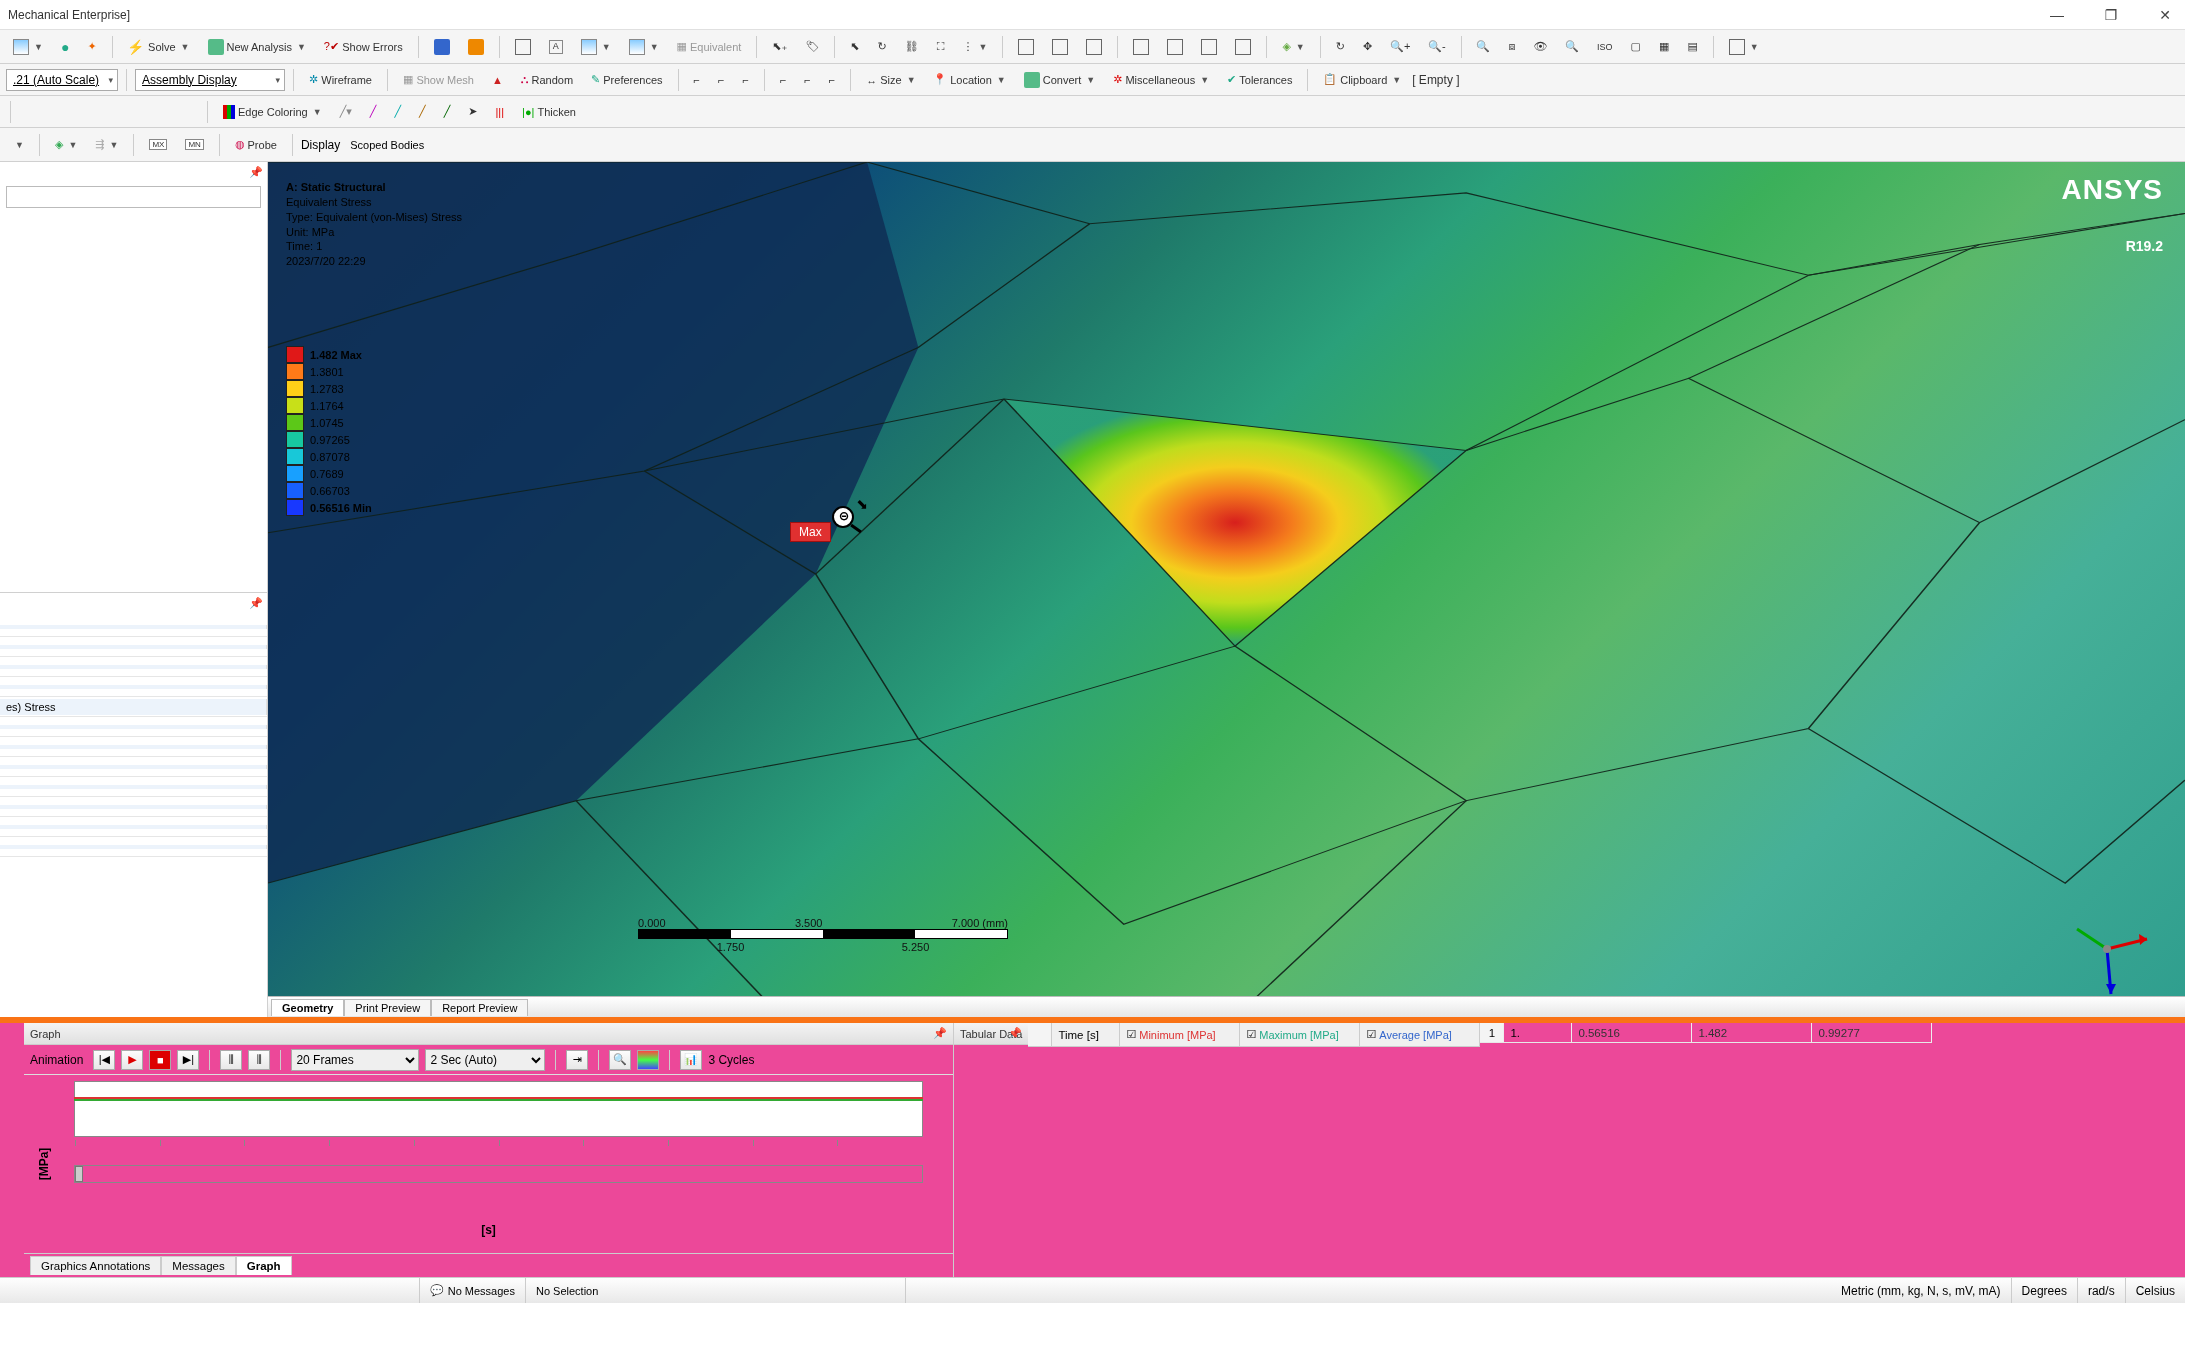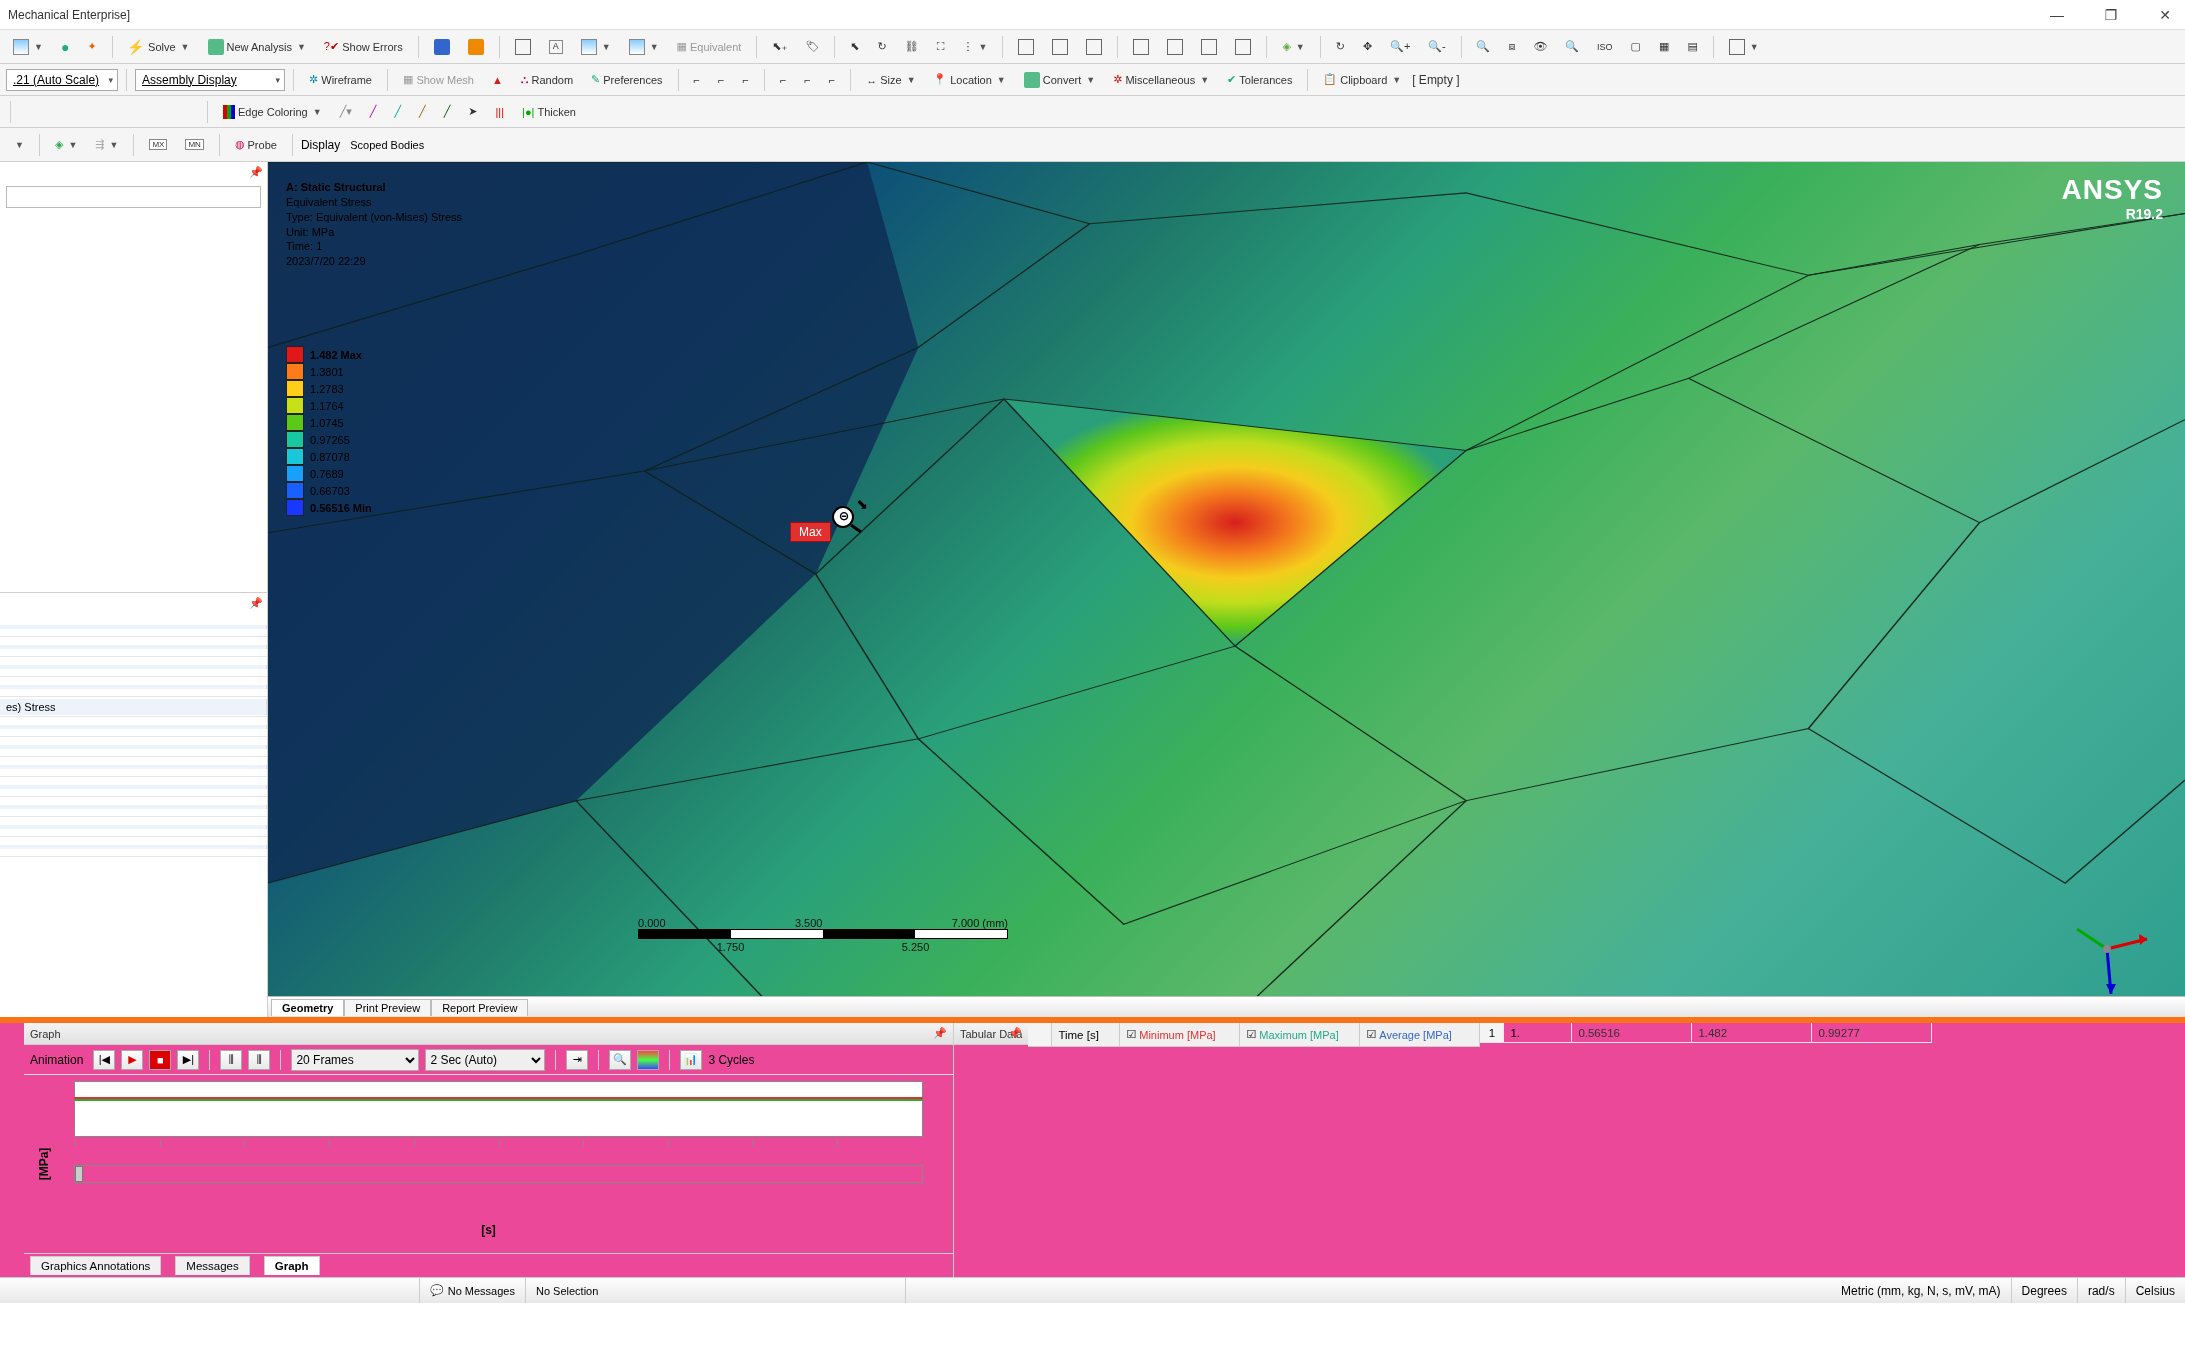--- a/index.html
+++ b/index.html
@@ -45,21 +45,21 @@
 .detail-row .lbl { flex: 1; padding: 2px 6px; font-size: 11px; background: #ecf3fb; border-right: 1px solid #e0e0e0; }
 
 .viewport { flex: 1; position: relative; background: linear-gradient(135deg, #1a3a5a 0%, #0b4a7a 20%, #1f7a6a 35%, #2aa07a 45%, #3bb05a 55%, #5ab86a 65%, #46b098 80%, #2f9e8e 100%); overflow: hidden; }
 .viewport svg.mesh { position: absolute; top: 0; left: 0; width: 100%; height: 100%; }
 
 .info-box { position: absolute; top: 18px; left: 18px; font-size: 12.5px; color: #000; line-height: 1.35; }
 .info-box .bold { font-weight: bold; }
 
 .brand { position: absolute; top: 12px; right: 22px; text-align: right; color: #fff; font-weight: bold; }
 .brand .name { font-size: 28px; letter-spacing: 1px; }
-.brand .ver { font-size: 14px; }
+.brand .ver { font-size: 14px; margin-top: 32px; }
 
 .legend { position: absolute; top: 184px; left: 18px; }
 .legend-row { display: flex; align-items: center; height: 17px; font-size: 11.5px; color: #000; }
 .legend-swatch { width: 18px; height: 17px; margin-right: 6px; border: 0.5px solid #222; }
 .legend-row.bold span { font-weight: bold; }
 
 .max-tag { position: absolute; top: 360px; left: 522px; background: #e03030; color: #fff; padding: 2px 8px; font-size: 12px; border: 1px solid #a01010; }
 
 .cursor-icon { position: absolute; top: 340px; left: 560px; display: flex; align-items: center; justify-content: center; width: 30px; height: 30px; }
 .cursor-icon .mag { width: 22px; height: 22px; border: 2.5px solid #000; border-radius: 50%; background: #fff; position: relative; }
@@ -96,21 +96,21 @@
 .graph-body .ylabel { position: absolute; left: 4px; top: 50%; transform: translateY(-50%) rotate(-90deg); font-size: 12px; font-weight: bold; }
 .graph-body .xlabel { position: absolute; bottom: 16px; left: 50%; transform: translateX(-50%); font-size: 12px; font-weight: bold; }
 .graph-body .plot { position: absolute; left: 50px; right: 30px; top: 6px; height: 56px; border: 1px solid #888; background: #fff; }
 .graph-body .plot .ticks { position: absolute; left: 0; right: 0; bottom: -10px; display: flex; }
 .graph-body .plot .ticks span { flex: 1; border-left: 1px solid #888; height: 6px; }
 .graph-body .hline { position: absolute; left: 50px; right: 30px; top: 22px; border-top: 2px solid #d33; }
 .graph-body .hline2 { position: absolute; left: 50px; right: 30px; top: 24px; border-top: 2px solid #3a3; }
 .graph-body .slider { position: absolute; left: 50px; right: 30px; top: 90px; height: 18px; border: 1px solid #888; }
 .graph-body .slider-thumb { position: absolute; left: 0; top: 0; width: 8px; height: 16px; background: #ccc; border: 1px solid #777; }
 
-.bottom-tabs { height: 24px; display: flex; align-items: center; gap: 14px; border-top: 1px solid #ccc; padding-left: 6px; }
+.bottom-tabs { height: 24px; display: flex; align-items: center; gap: 0; border-top: 1px solid #ccc; padding-left: 6px; }
 .bottom-tabs .tab { padding: 3px 10px; font-size: 11.5px; border: 1px solid #ccc; border-bottom: none; cursor: pointer; background: #f0f0f0; }
 .bottom-tabs .tab.active { background: #fff; font-weight: bold; }
 
 .tab-panel { flex: 1; display: flex; flex-direction: row; }
 .tabd-header { height: 24px; display: flex; align-items: stretch; border-bottom: 1px solid #ccc; background: #f0f0f0; }
 .tabd-header .cell { border-right: 1px solid #ccc; display: flex; align-items: center; padding: 0 6px; font-size: 11.5px; }
 .tabd-header .chk { color: #000; margin-right: 3px; }
 .tabd-row { height: 20px; display: flex; align-items: stretch; border-bottom: 1px solid #e8e8e8; }
 .tabd-row .cell { border-right: 1px solid #eee; padding: 2px 6px; font-size: 11.5px; display: flex; align-items: center; }
 .col-idx { width: 24px; justify-content: center; background: #f4f4f4; }

